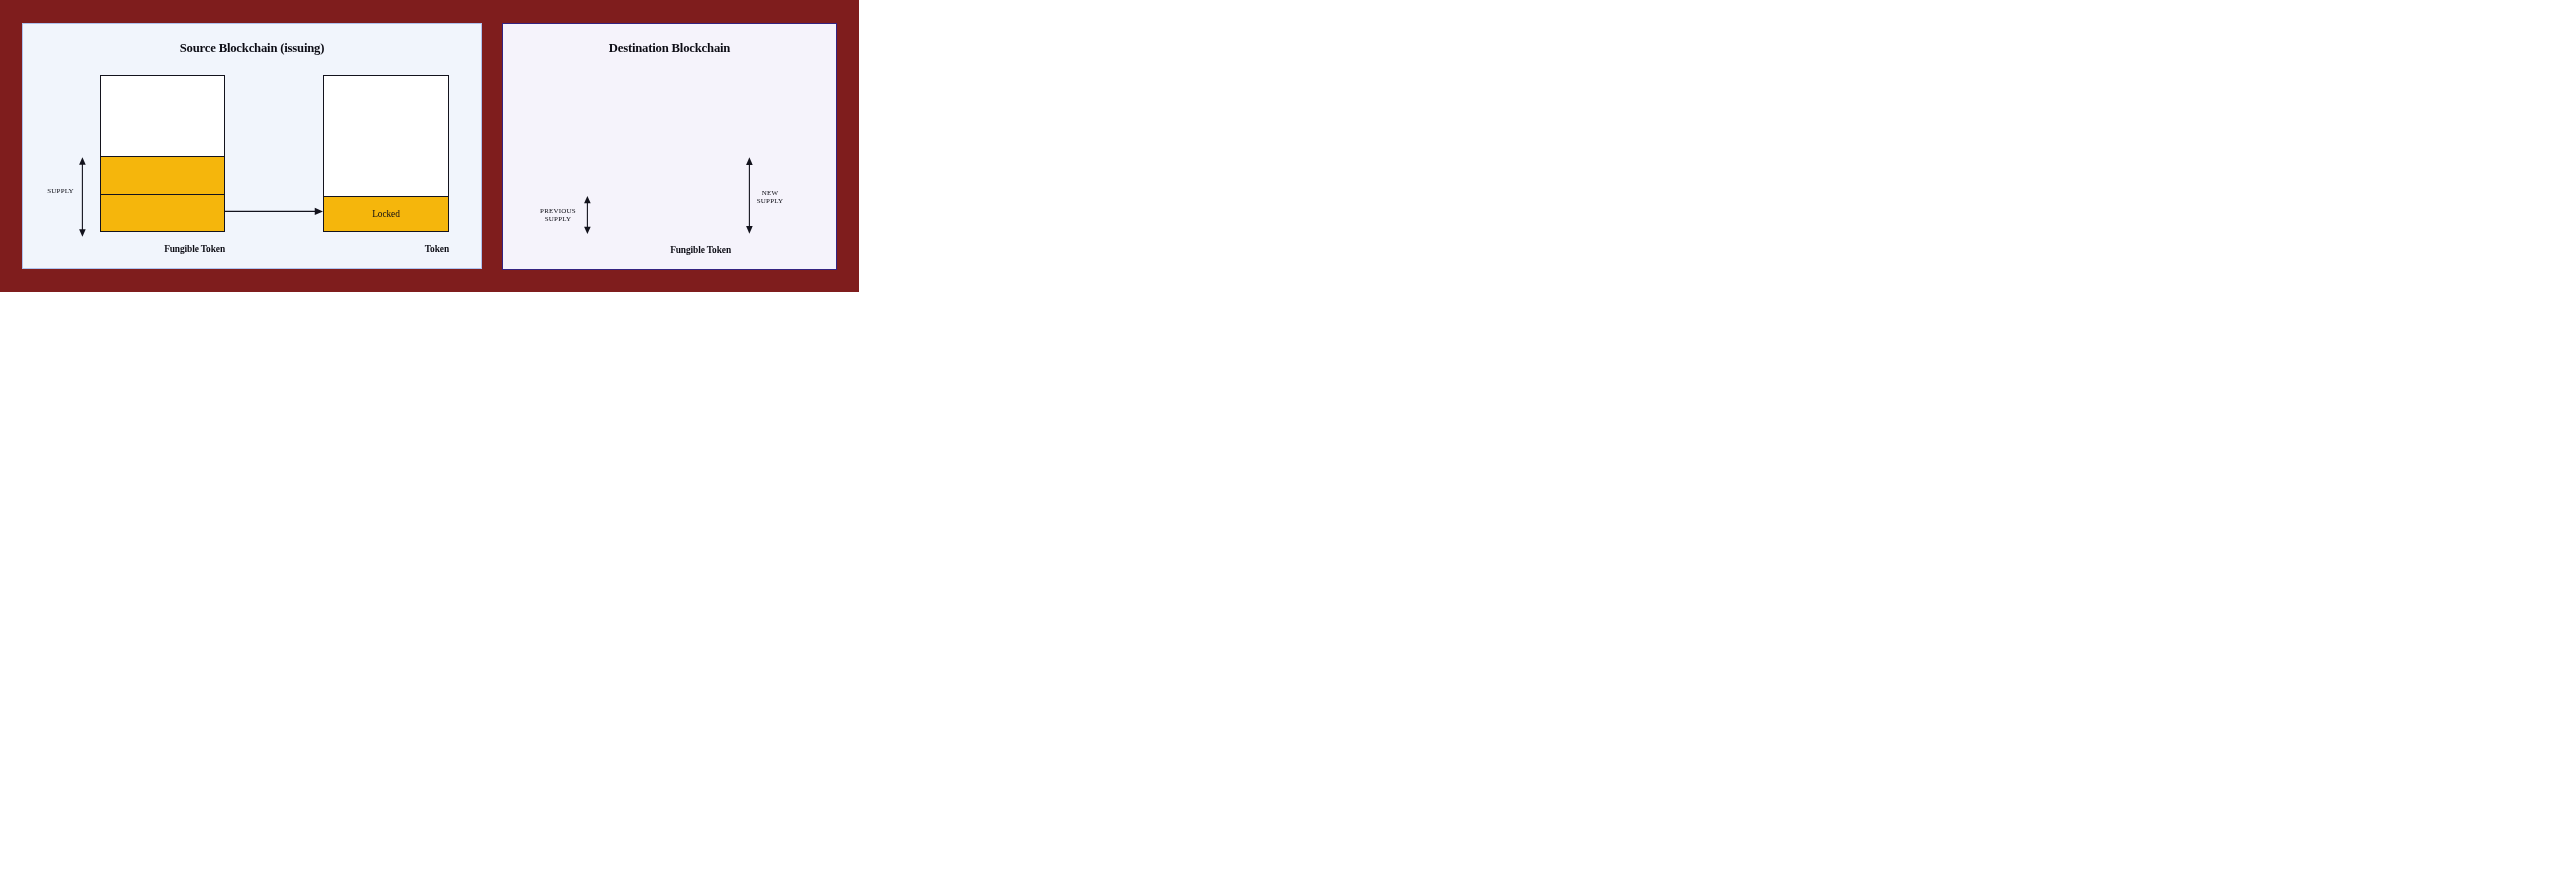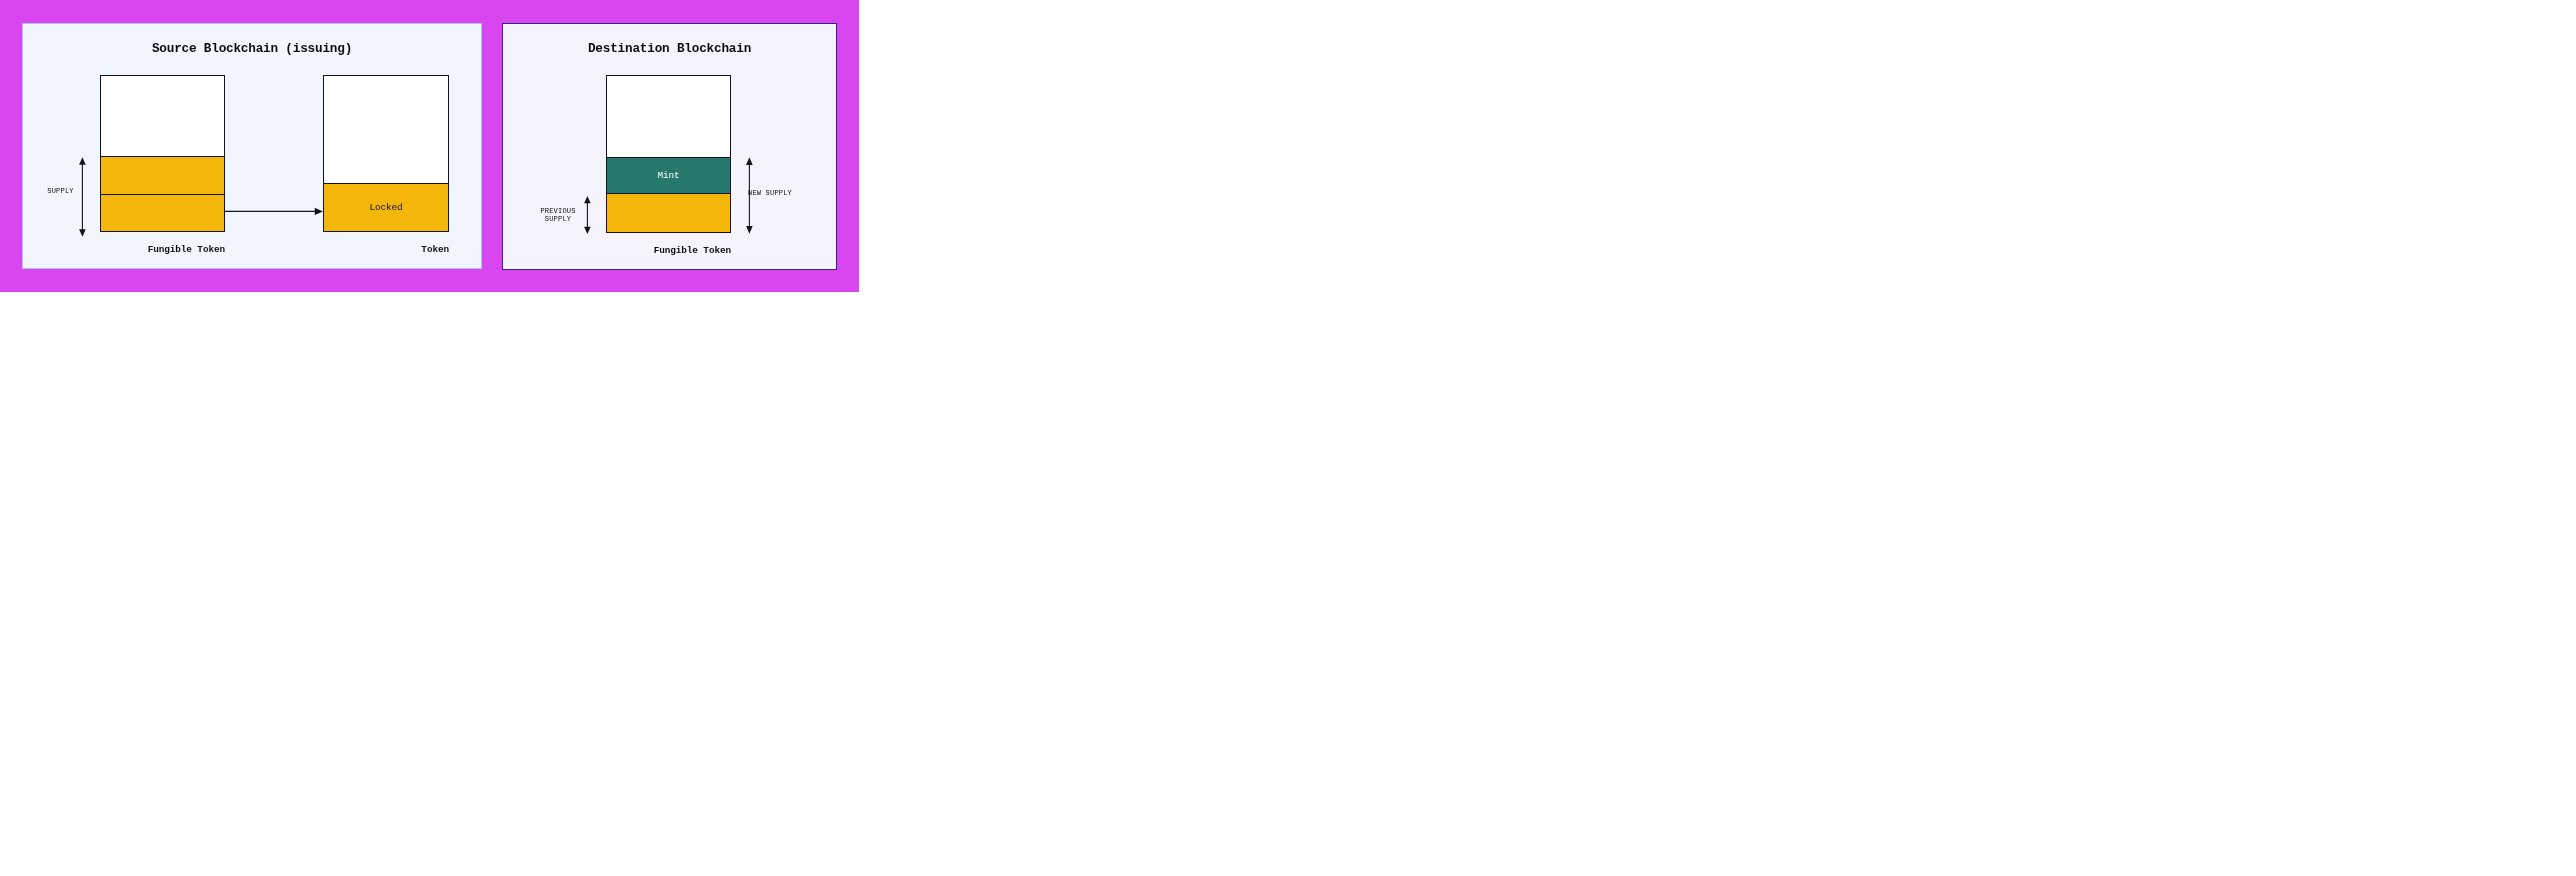--- a/index.html
+++ b/index.html
@@ -1,21 +1,21 @@
 <!DOCTYPE html>
 <html style="--source-panel-bg: #F1F5FC; --source-panel-border: #AFC2EE; --dest-panel-bg: #F5F3FB; --dest-panel-border: #342380; --token-yellow: #F5B60C; --mint-teal: #26796C; --box-border: #13131D; --text-dark: #0D0D15; --mint-text: #FFFFFF;font-size:8.8px"><head>
 <meta charset="utf-8">
 <style>
   html, body { margin: 0; padding: 0; background: #ffffff; }
   .page {
     position: relative;
     width: 859px;
     height: 292px;
-    background: #d946ef;
-    font-family: Liberation Mono, monospace;
+    background: #7f1d1d;
+    font-family: Liberation Serif, serif;
     color: var(--text-dark, #0D0D15);
     overflow: hidden;
   }
   .panel { position: absolute; box-sizing: border-box; }
   .panel--source {
     left: 22px; top: 23px; width: 460px; height: 246px;
     background: var(--source-panel-bg, #F1F5FC);
     border: 1.1px solid var(--source-panel-border, #AFC2EE);
   }
   .panel--dest {
@@ -85,46 +85,39 @@
       <div class="sec sec--yellow sec--grow"></div>
     </div>
 
     <svg class="arr abs" style="left:201px; top:183px;" width="99" height="8.8" viewBox="0 0 180 16">
       <line x1="0" y1="8" x2="166" y2="8"></line>
       <polygon points="180,8 165,1.5 165,14.5"></polygon>
     </svg>
 
     <div class="tokenbox" style="left:300px; top:51px; width:126px; height:157px;">
       <div class="sec sec--empty sec--grow"></div>
-      <div class="sec sec--yellow sec--locked" style="height:48px;">
+      <div class="sec sec--yellow sec--locked" style="height:35px;">
         <span class="fill-label">Locked</span>
       </div>
     </div>
 
     <div class="boxlabel" style="left:77px; top:220px; width:125px;">Fungible Token</div>
     <div class="boxlabel" style="left:300px; top:220px; width:126px;">Token</div>
   </section>
 
   <section class="panel panel--dest">
     <h1 class="panel-title">Destination Blockchain</h1>
 
     <div class="range-label" style="left:30px; top:183px; width:50px;">PREVIOUS SUPPLY</div>
     <svg class="arr abs" style="left:80px; top:172px;" width="8.8" height="38" viewBox="0 0 16 69">
       <line x1="8" y1="7" x2="8" y2="62"></line>
       <polygon points="8,0 14,13 2,13"></polygon>
       <polygon points="8,69 14,56 2,56"></polygon>
     </svg>
 
-    <div class="tokenbox" style="left:103px; top:51px; width:125px; height:158px;">
-      <div class="sec sec--empty" style="height:81px;"></div>
-      <div class="sec sec--teal" style="height:36px;">
-        <span class="fill-label fill-label--light">Mint</span>
-      </div>
-      <div class="sec sec--yellow sec--grow"></div>
-    </div>
 
     <svg class="arr abs" style="left:242px; top:133px;" width="8.8" height="77" viewBox="0 0 16 139">
       <line x1="8" y1="8" x2="8" y2="131"></line>
       <polygon points="8,0 14,14 2,14"></polygon>
       <polygon points="8,139 14,125 2,125"></polygon>
     </svg>
     <div class="range-label" style="left:245px; top:165px; width:44px;">NEW SUPPLY</div>
 
     <div class="boxlabel" style="left:103px; top:221px; width:125px;">Fungible Token</div>
   </section>

